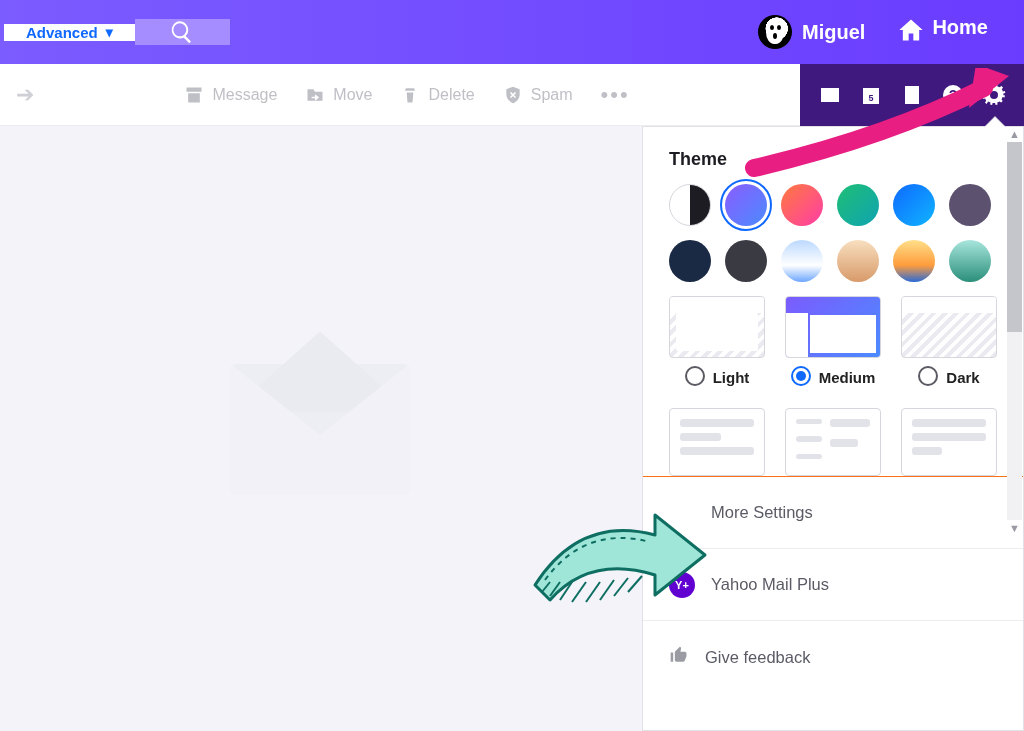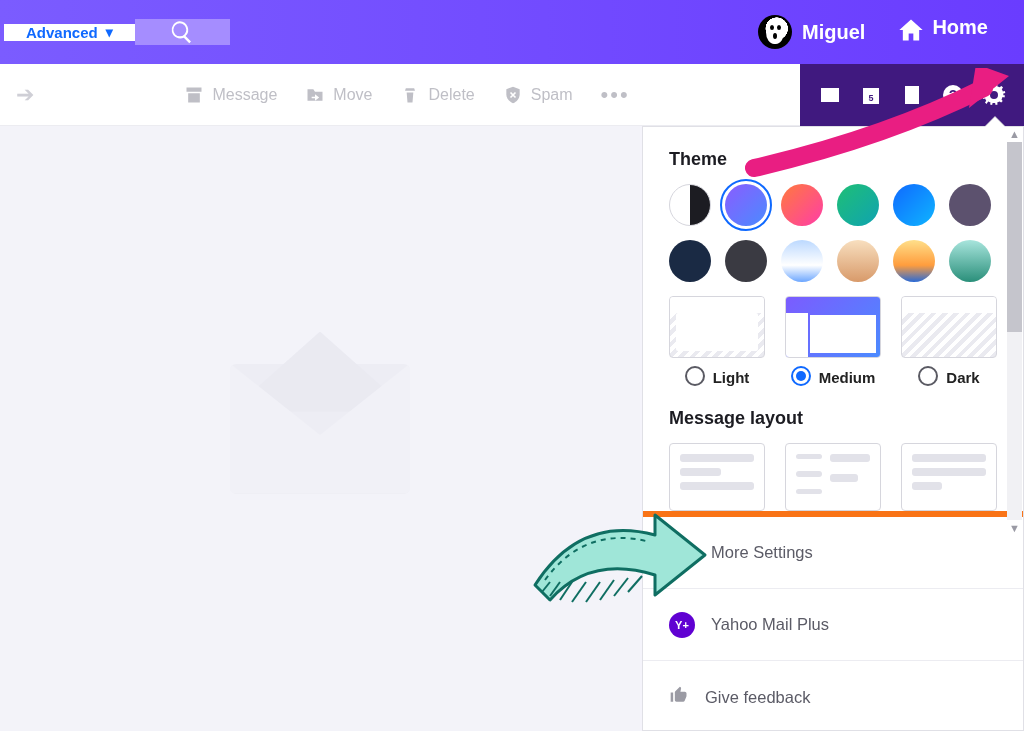--- a/index.html
+++ b/index.html
@@ -148,21 +148,21 @@
 
   .msg-layout-row{ display:flex; gap:20px; margin-top:8px;}
   .ml-card{ width:98px;height:68px;border:1px solid #d6d6dd;border-radius:4px;padding:10px; position:relative;}
   .ml-card .ln{height:8px;background:#e2e2e9;border-radius:3px;margin-bottom:6px;}
   .ml-card .ln.short{width:55%;}
   .ml-card.m2 .col{position:absolute;top:10px;bottom:10px;left:10px;width:26px;display:flex;flex-direction:column;gap:6px;}
   .ml-card.m2 .col .ln{width:100%;}
   .ml-card.m2 .right{position:absolute;top:10px;bottom:10px;left:44px;right:10px;display:flex;flex-direction:column;gap:6px;}
   .ml-card.m2 .right .ln{width:100%;}
 
-  .panel-footer{ border-top:6px solid #f97316; }
+  .panel-footer{ border-top:1px solid #f97316; }
   .pf-row{ height:72px; display:flex; align-items:center; padding:0 26px; gap:16px; border-bottom:1px solid #ececf1; color:#5b5b66; font-size:16.5px; font-weight:500;}
   .pf-row:last-child{border-bottom:none;}
   .yplus-badge{
     width:26px;height:26px;border-radius:50%;background:#6001d2;color:#fff;font-size:11px;font-weight:700;display:flex;align-items:center;justify-content:center;
   }
   .try-btn{
     margin-left:auto; border:1.5px solid #0f69ff; color:#0f69ff; background:#fff; padding:10px 16px; font-weight:700; font-size:15.5px; border-radius:2px;
   }
   .thumb-ic svg{width:20px;height:20px;fill:#9b9ba4;}
 
@@ -336,21 +336,20 @@
       <label class="density-radio">
         <span class="radio active"></span>
         <span>Medium</span>
       </label>
       <label class="density-radio">
         <span class="radio"></span>
         <span>Dark</span>
       </label>
     </div>
 
-    <h3>Message layout</h3>
 
     <div class="msg-layout-row">
       <div class="ml-card">
         <div class="ln"></div>
           <div class="ln short"></div>
           <div class="ln"></div>
       </div>
       <div class="ml-card m2">
         <div class="col">
             <div class="ln"></div>

